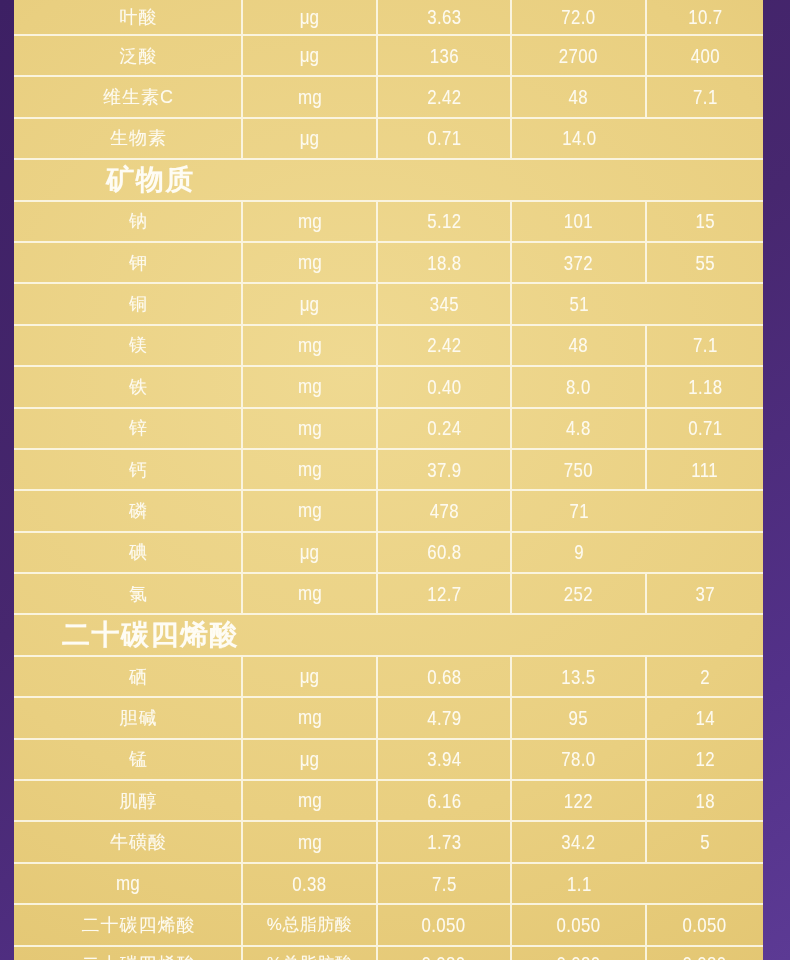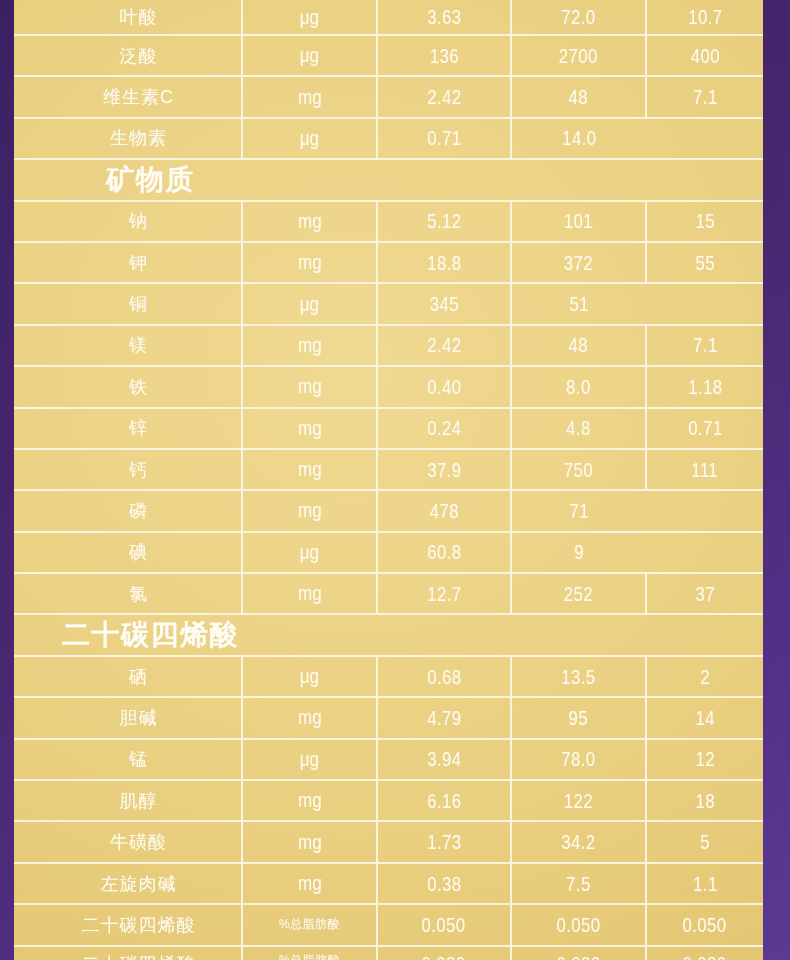--- a/index.html
+++ b/index.html
@@ -82,21 +82,21 @@
     text-shadow: 0 0 1px rgba(255,255,255,0.35);
   }
   .unit-latin {
     font-size: 20px;
     font-weight: 400;
     color: #fdfaef;
     transform: scaleX(0.85);
     text-shadow: 0 0 1px rgba(255,255,255,0.35);
   }
   .unit-cn {
-    font-size: 12px;
+    font-size: 17px;
     font-weight: 500;
     color: #fdfaef;
     transform: none;
     letter-spacing: 0.5px;
     text-shadow: 0 0 1px rgba(255,255,255,0.35);
   }
 </style>
 </head>
 <body>
 
@@ -416,23 +416,20 @@
       <span class="num">1.73</span>
     </div>
     <div class="cell">
       <span class="num">34.2</span>
     </div>
     <div class="cell">
       <span class="num">5</span>
     </div>
   </div>
     <div class="row data-row">
-    <div class="cell name-cell">
-      <span class="cn">左旋肉碱</span>
-    </div>
     <div class="cell">
       <span class="unit-latin">mg</span>
     </div>
     <div class="cell">
       <span class="num">0.38</span>
     </div>
     <div class="cell">
       <span class="num">7.5</span>
     </div>
     <div class="cell">

